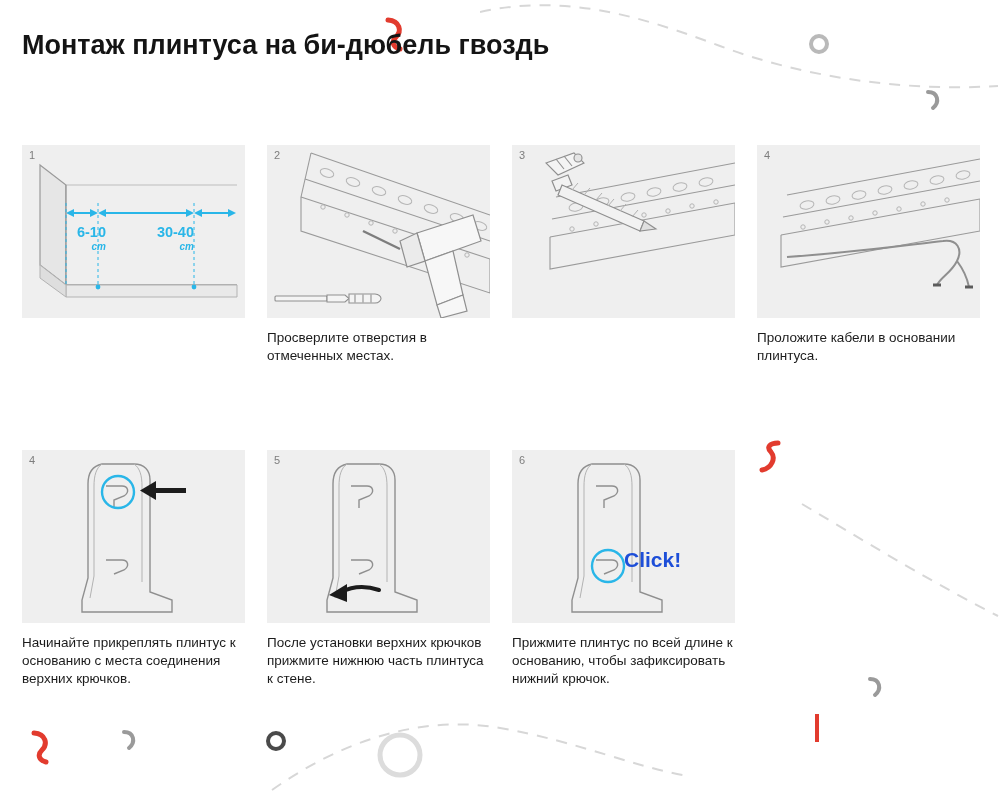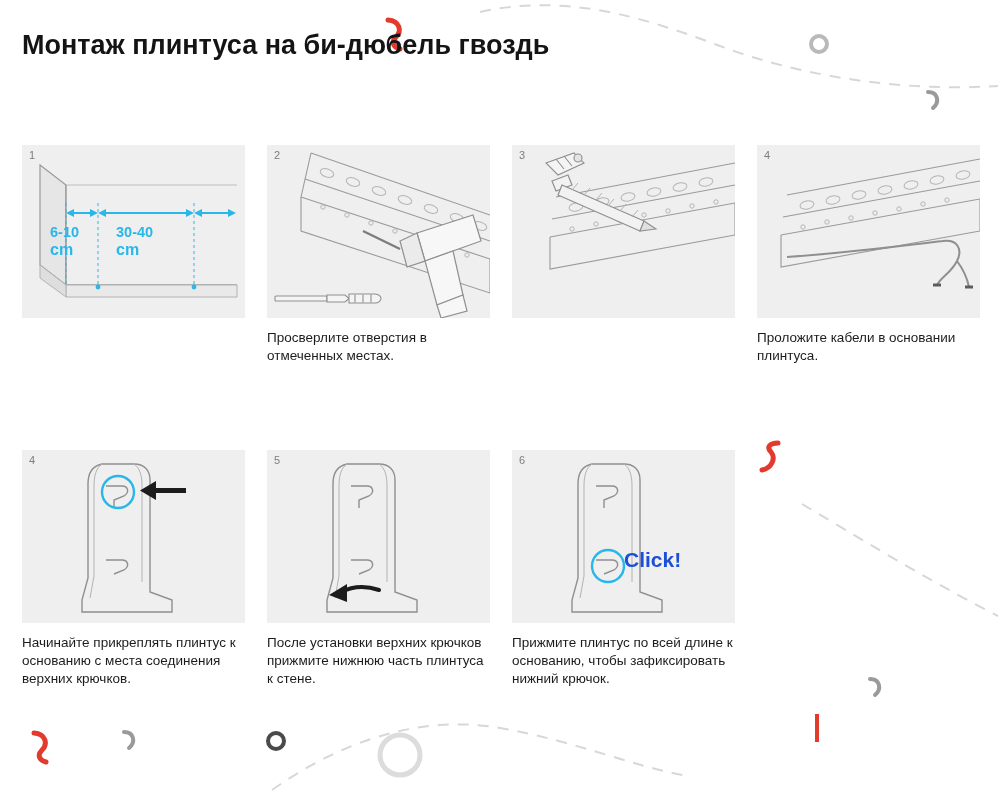--- a/index.html
+++ b/index.html
@@ -87,24 +87,24 @@
   .wall-corner {
     position: absolute;
     left: 0; top: 0;
     width: 223px; height: 173px;
   }
   .lbl-cyan {
     position: absolute;
     color: #29b6e8;
     font-weight: bold;
     font-size: 14.5px;
-    text-align: left;
+    text-align: right;
     line-height: 1.1;
   }
-  .lbl-cyan .unit { font-size: 16px; font-weight: bold; display: block; }
+  .lbl-cyan .unit { font-size: 10px; font-weight: bold; display: block; font-style: italic; }
 
   .click-label {
     position: absolute;
     left: 112px;
     top: 98px;
     font-size: 21px;
     font-weight: bold;
     color: #1d4ed8;
   }
 

